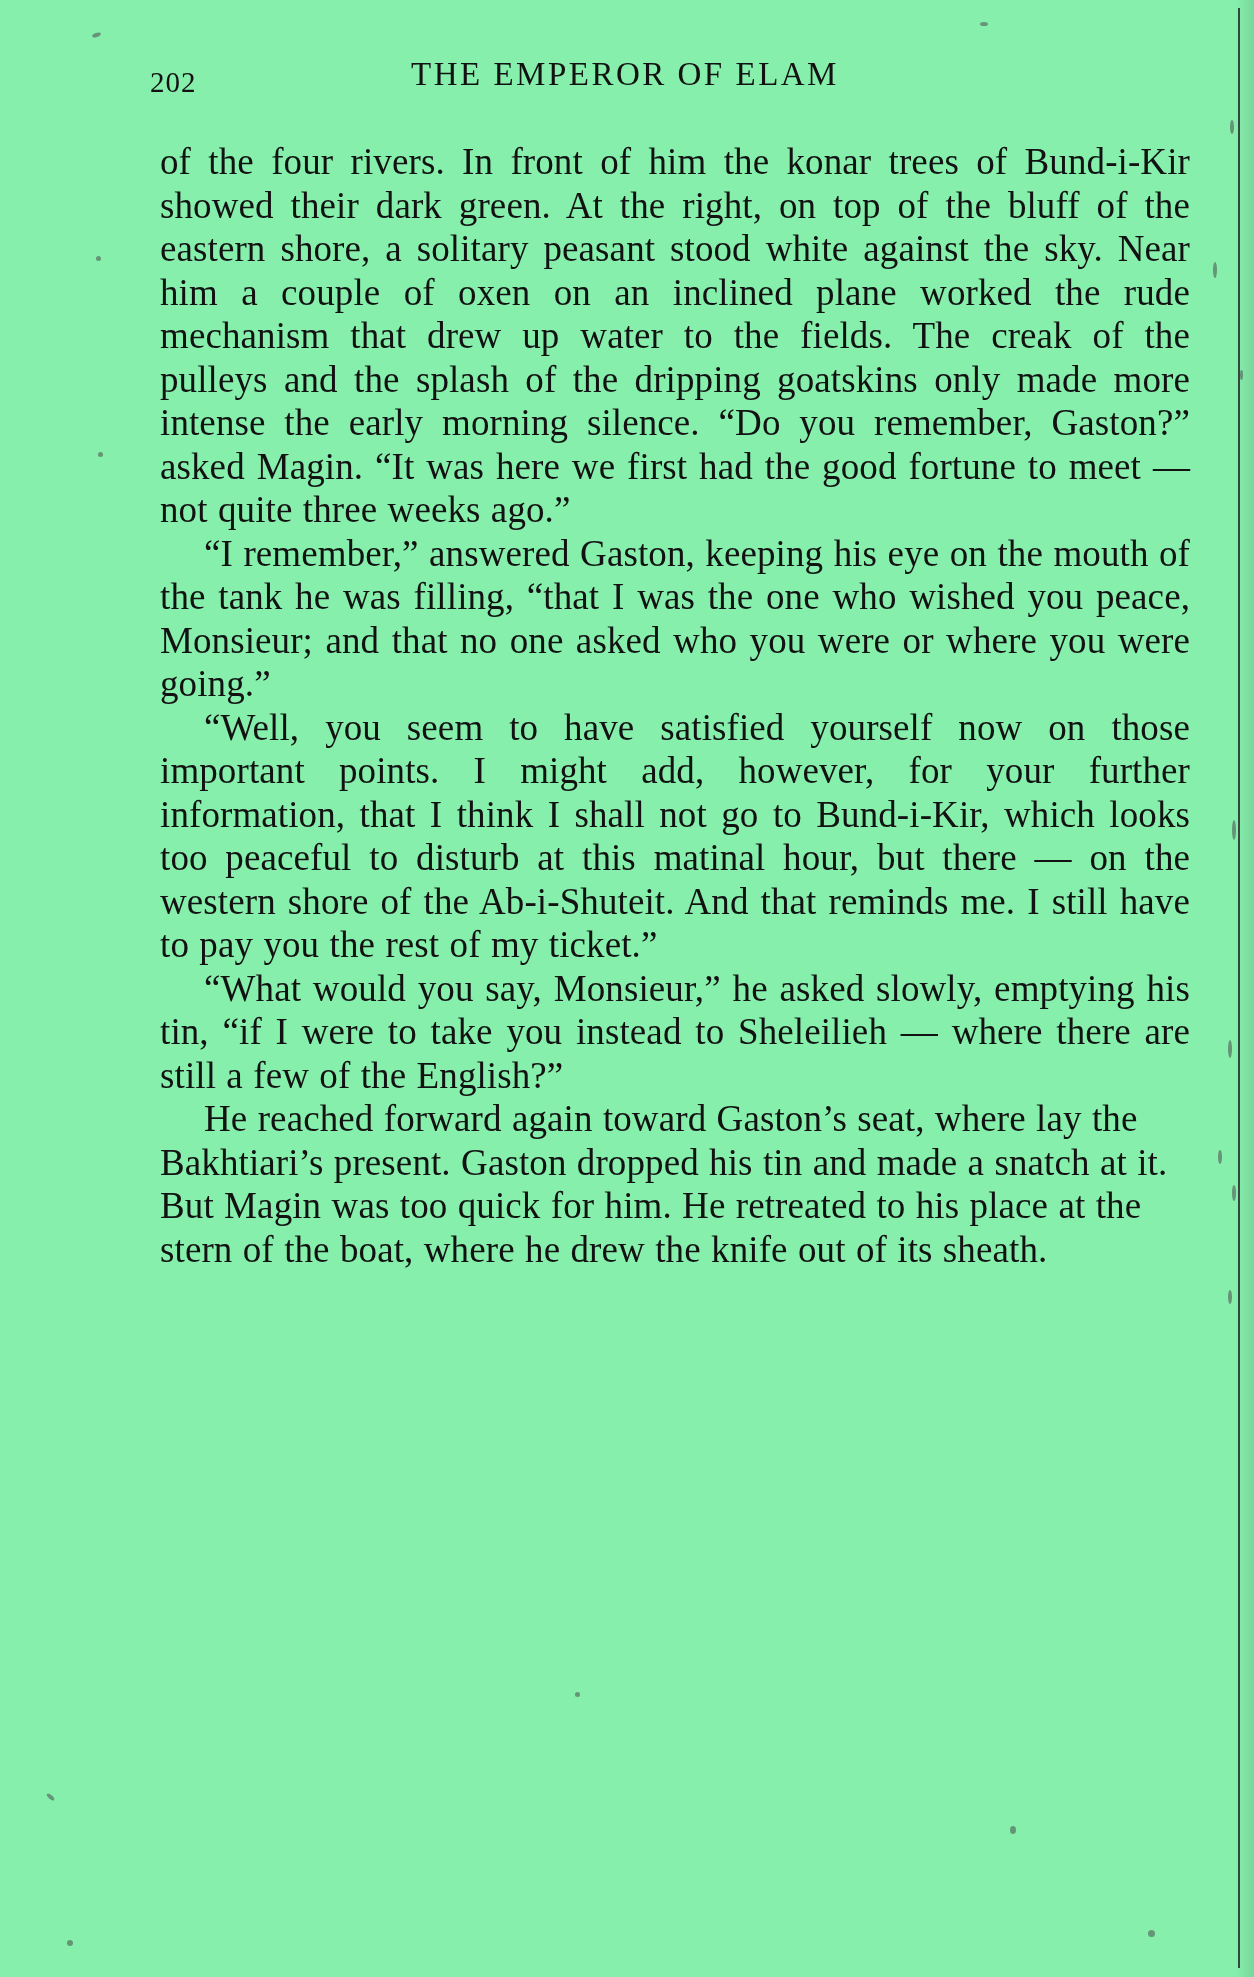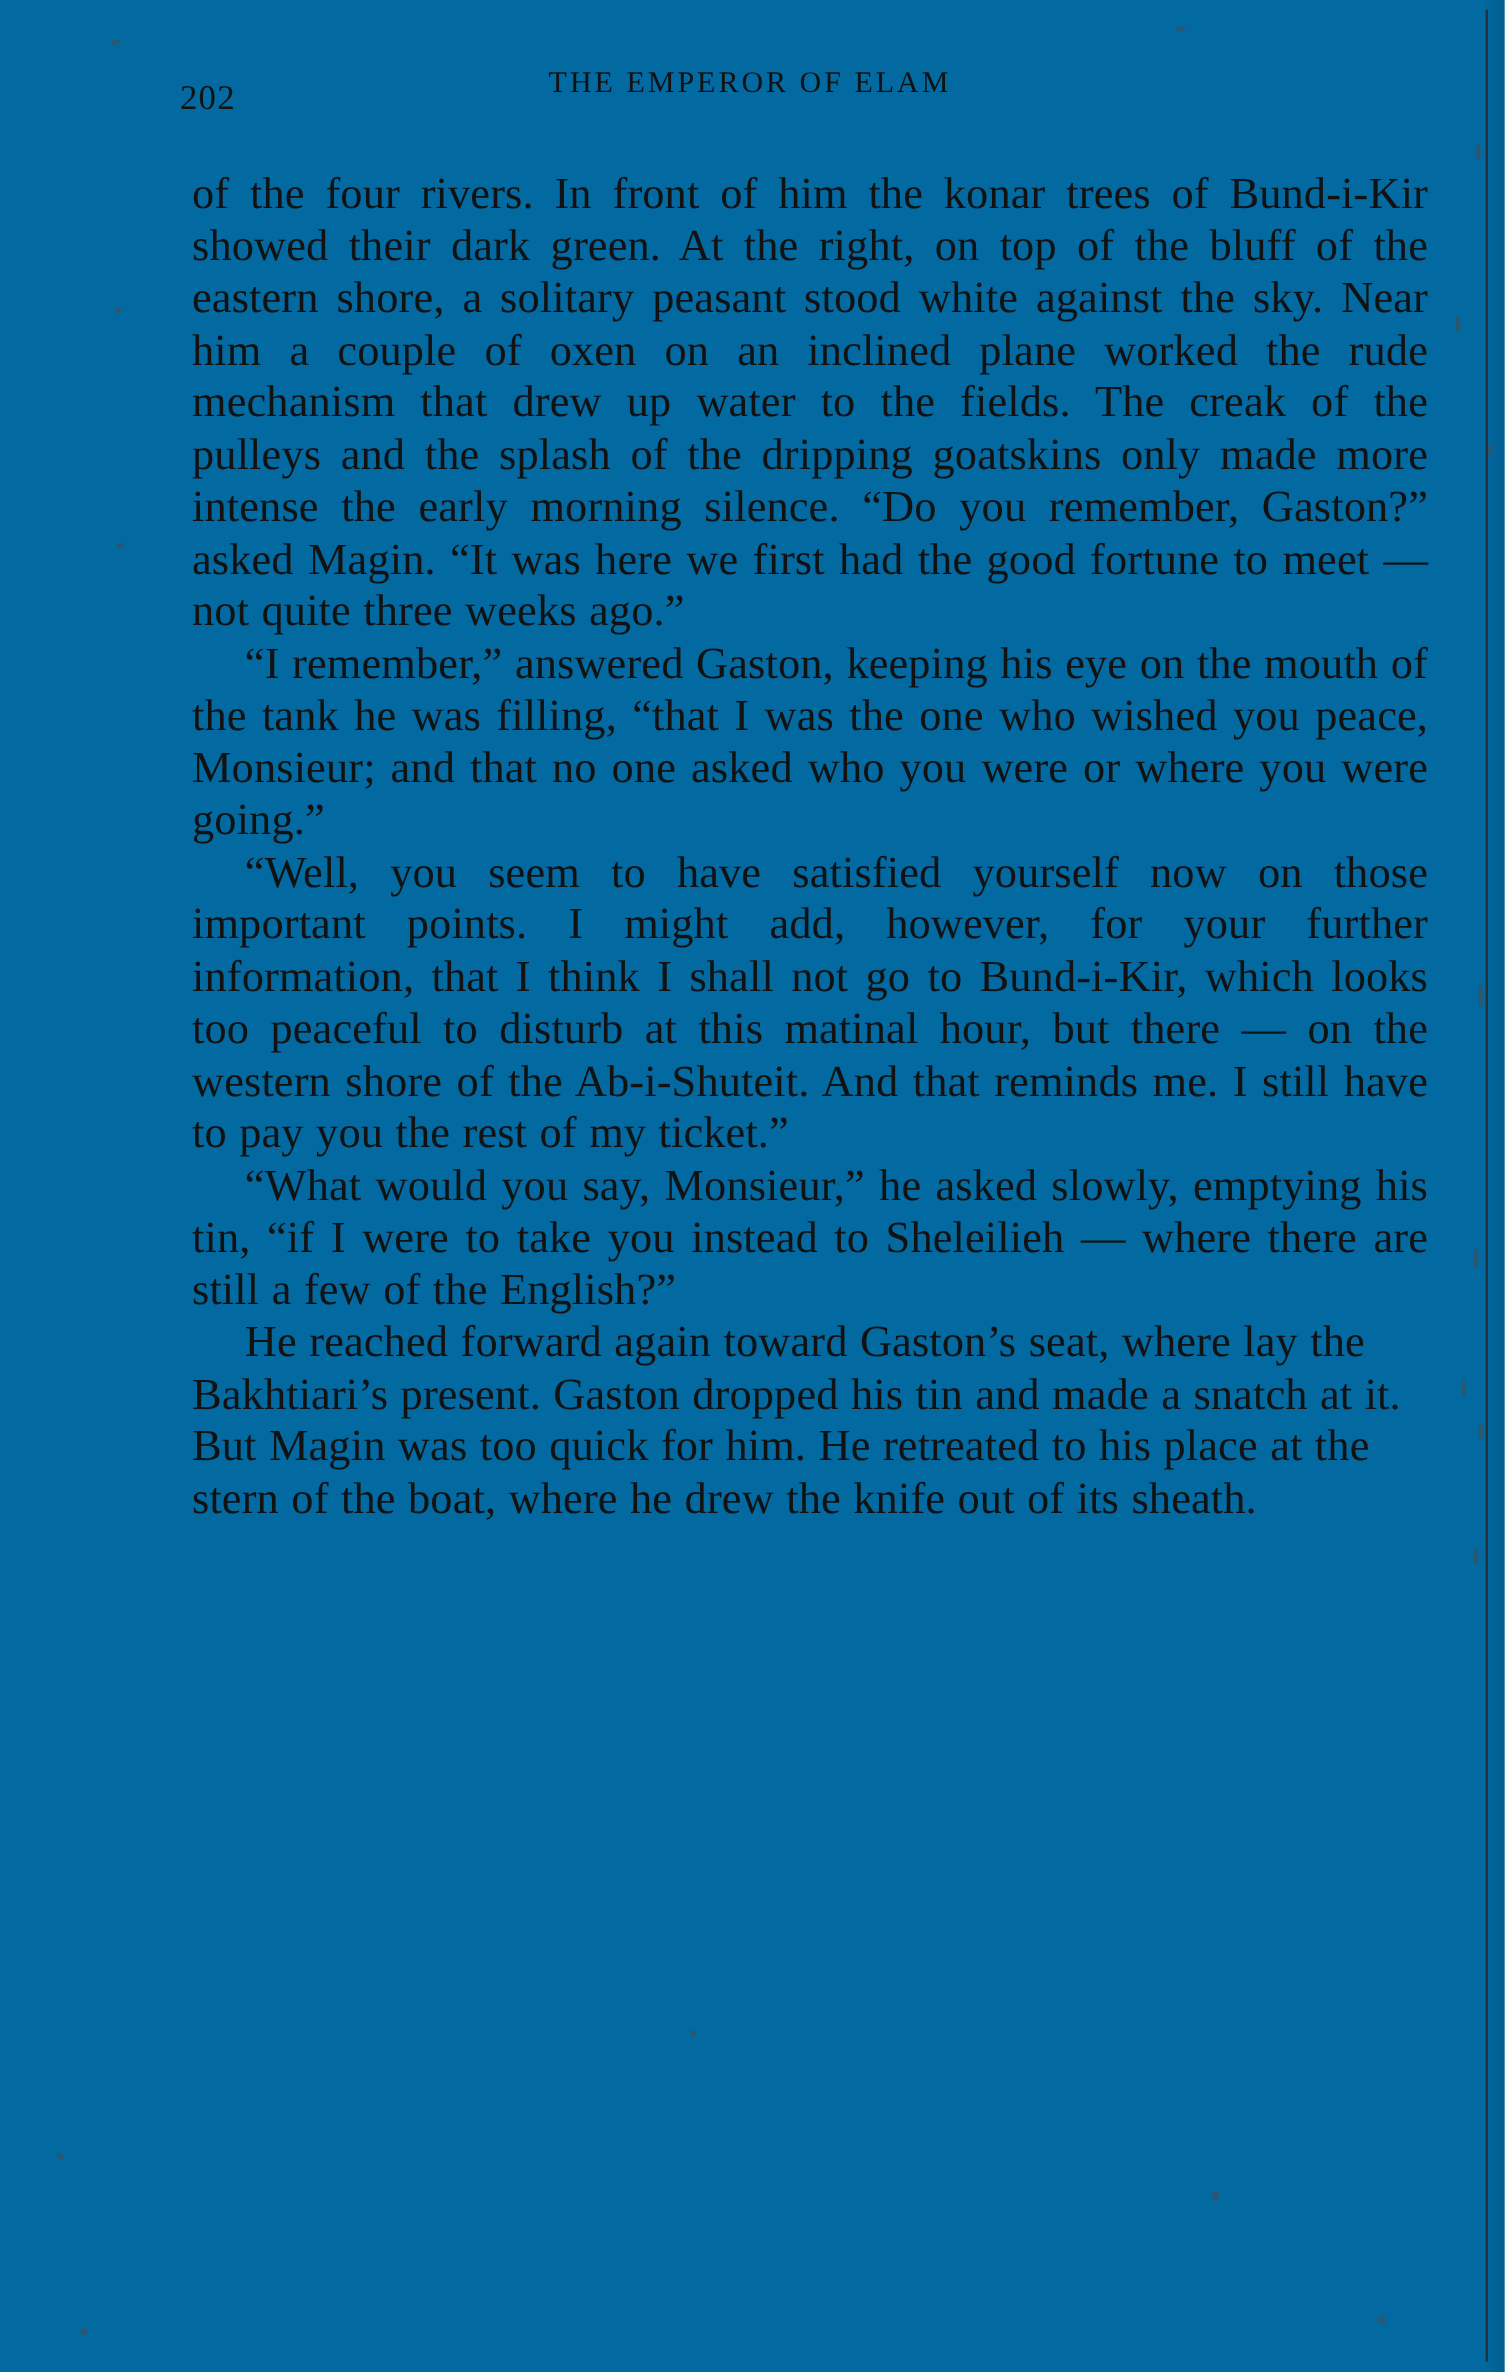--- a/index.html
+++ b/index.html
@@ -12,21 +12,21 @@
     height: 1977px;
     position: relative;
     font-family: "Liberation Serif", serif;
     color: #121212;
     overflow: hidden;
   }
 
   .page {
     position: absolute;
     inset: 0;
-    background: #0369a1;
+    background: #86efac;
   }
 
   
   .scan-edge-right {
     position: absolute;
     top: 0;
     right: 0;
     width: 18px;
     height: 100%;
     background: linear-gradient(to left, rgba(0,0,0,0.10), rgba(0,0,0,0));
@@ -56,21 +56,21 @@
     font-size: 29px;
     letter-spacing: 1px;
     font-family: "Liberation Serif", serif;
   }
   .running-title {
     position: absolute;
     left: 0;
     top: 0;
     width: 950px;
     text-align: center;
-    font-size: 25px;
+    font-size: 33px;
     letter-spacing: 2.5px;
     font-family: "Liberation Serif", serif;
   }
 
   .body-text {
     position: absolute;
     top: 140px;
     left: 160px;
     width: 1030px;
   }

